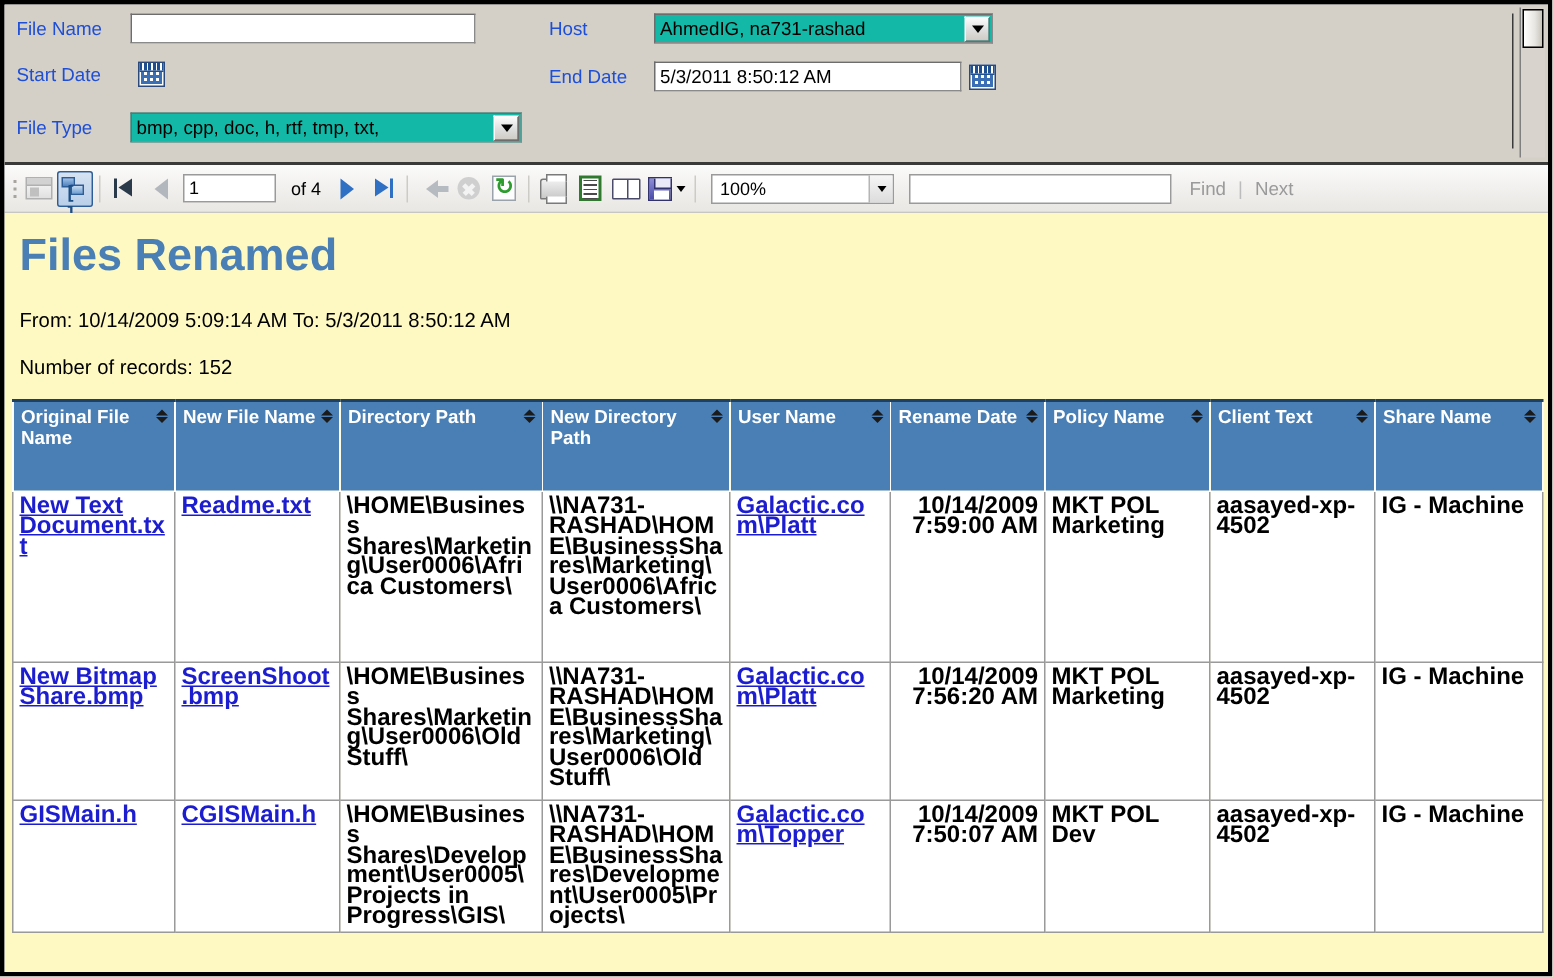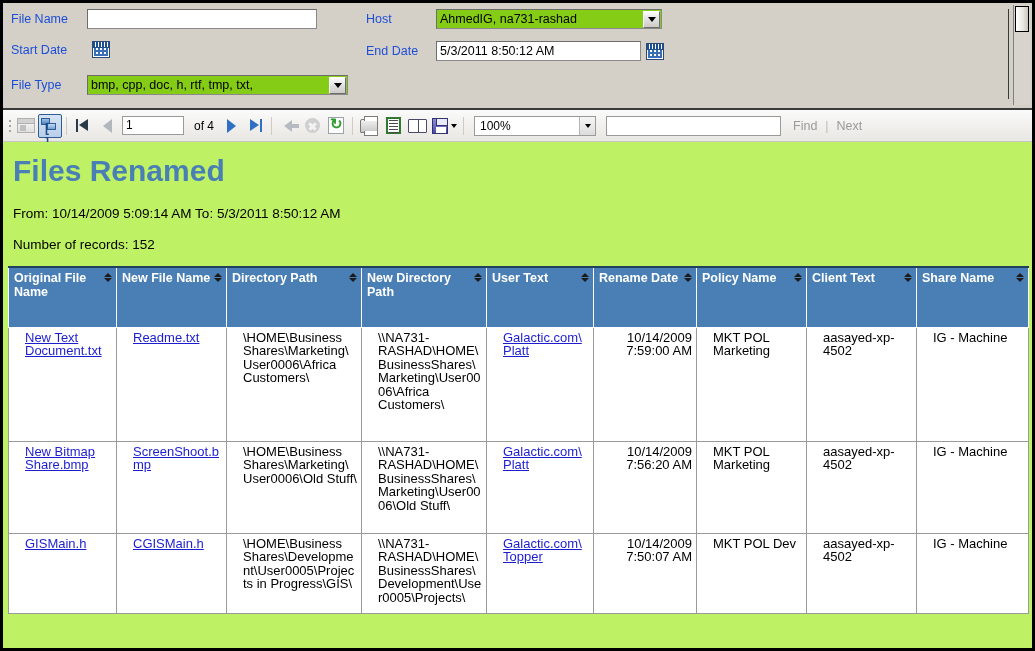--- a/index.html
+++ b/index.html
@@ -44,21 +44,21 @@
     font-family: "Liberation Sans", sans-serif;
     outline: none;
     overflow: hidden;
     white-space: nowrap;
     display: block;
   }
   .combo {
     position: relative;
     display: inline-flex;
     align-items: center;
-    background: #84cc16;
+    background: #14b8a6;
     border: 1px solid #8a8a8a;
     border-top-color: #6d6d6d;
     border-left-color: #6d6d6d;
     height: 20px;
   }
   .combo .combotext {
     font-size: 12.5px;
     padding: 0 2px 0 3px;
     color: #000;
     white-space: nowrap;
@@ -242,21 +242,21 @@
   .ico-gray-win::before{content:"";position:absolute;left:0;right:0;top:0;height:4px;background:#d2d2d2;border-bottom:1px solid #b0b0b0;}
   .ico-gray-win::after{content:"";position:absolute;left:2px;top:6px;width:6px;height:6px;background:#c0c0c0;}
   .doc-sel-ico{position:relative;width:18px;height:16px;}
   .doc-sel-ico .sq1{position:absolute;left:0;top:0;width:9px;height:7px;background:linear-gradient(#9fc0e6,#4f82c0);border:1px solid #2c5d96;}
   .doc-sel-ico .sq2{position:absolute;left:6px;top:5px;width:9px;height:7px;background:linear-gradient(#c7dbf1,#6f9fd4);border:1px solid #2c5d96;}
   .doc-sel-ico .br{position:absolute;left:4px;top:3px;font-size:12px;color:#1c4e86;font-weight:bold;letter-spacing:1px;}
 
   
   .report-body {
     position: relative;
-    background: #bef264;
+    background: #fef9c3;
     padding: 0 0 0 10px;
     height: 510px;
     overflow: hidden;
   }
   .rpt-title {
     font-size: 30px;
     font-weight: bold;
     color: #4a7fb5;
     letter-spacing: 0px;
     margin: 12px 0 0 0;
@@ -309,28 +309,29 @@
   .sort-ico .up {
     width:0;height:0;border-left:4px solid transparent;border-right:4px solid transparent;
     border-bottom:4px solid #1b1b1b;
   }
   .sort-ico .dn {
     width:0;height:0;border-left:4px solid transparent;border-right:4px solid transparent;
     border-top:4px solid #1b1b1b;
   }
   table.rpt td {
     border: 1px solid #9a9a9a;
-    font-size: 13px;
+    font-size: 16px;
     color: #000;
     vertical-align: top;
-    padding: 3px 4px 3px 16px;
+    padding: 3px 4px 3px 4px;
     line-height: 13.5px;
     word-wrap: break-word;
     overflow-wrap: anywhere;
     background: #ffffff;
+    font-weight: bold;
   }
   td.num { text-align: right; }
   td a {
     color: #1d1dd0;
     text-decoration: underline;
     word-wrap: break-word;
     overflow-wrap: anywhere;
   }
   .r1 { height: 114px; }
   .r2 { height: 92px; }
@@ -517,21 +518,21 @@
             <div class="thwrap">
                 <span class="thtext">New Directory Path</span>
             <span class="sort-ico">
                   <i class="up"></i>
                   <i class="dn"></i>
                 </span>
               </div>
           </th>
           <th>
             <div class="thwrap">
-                <span class="thtext">User Text</span>
+                <span class="thtext">User Name</span>
             <span class="sort-ico">
                   <i class="up"></i>
                   <i class="dn"></i>
                 </span>
               </div>
           </th>
           <th>
             <div class="thwrap">
                 <span class="thtext">Rename Date</span>
             <span class="sort-ico">

